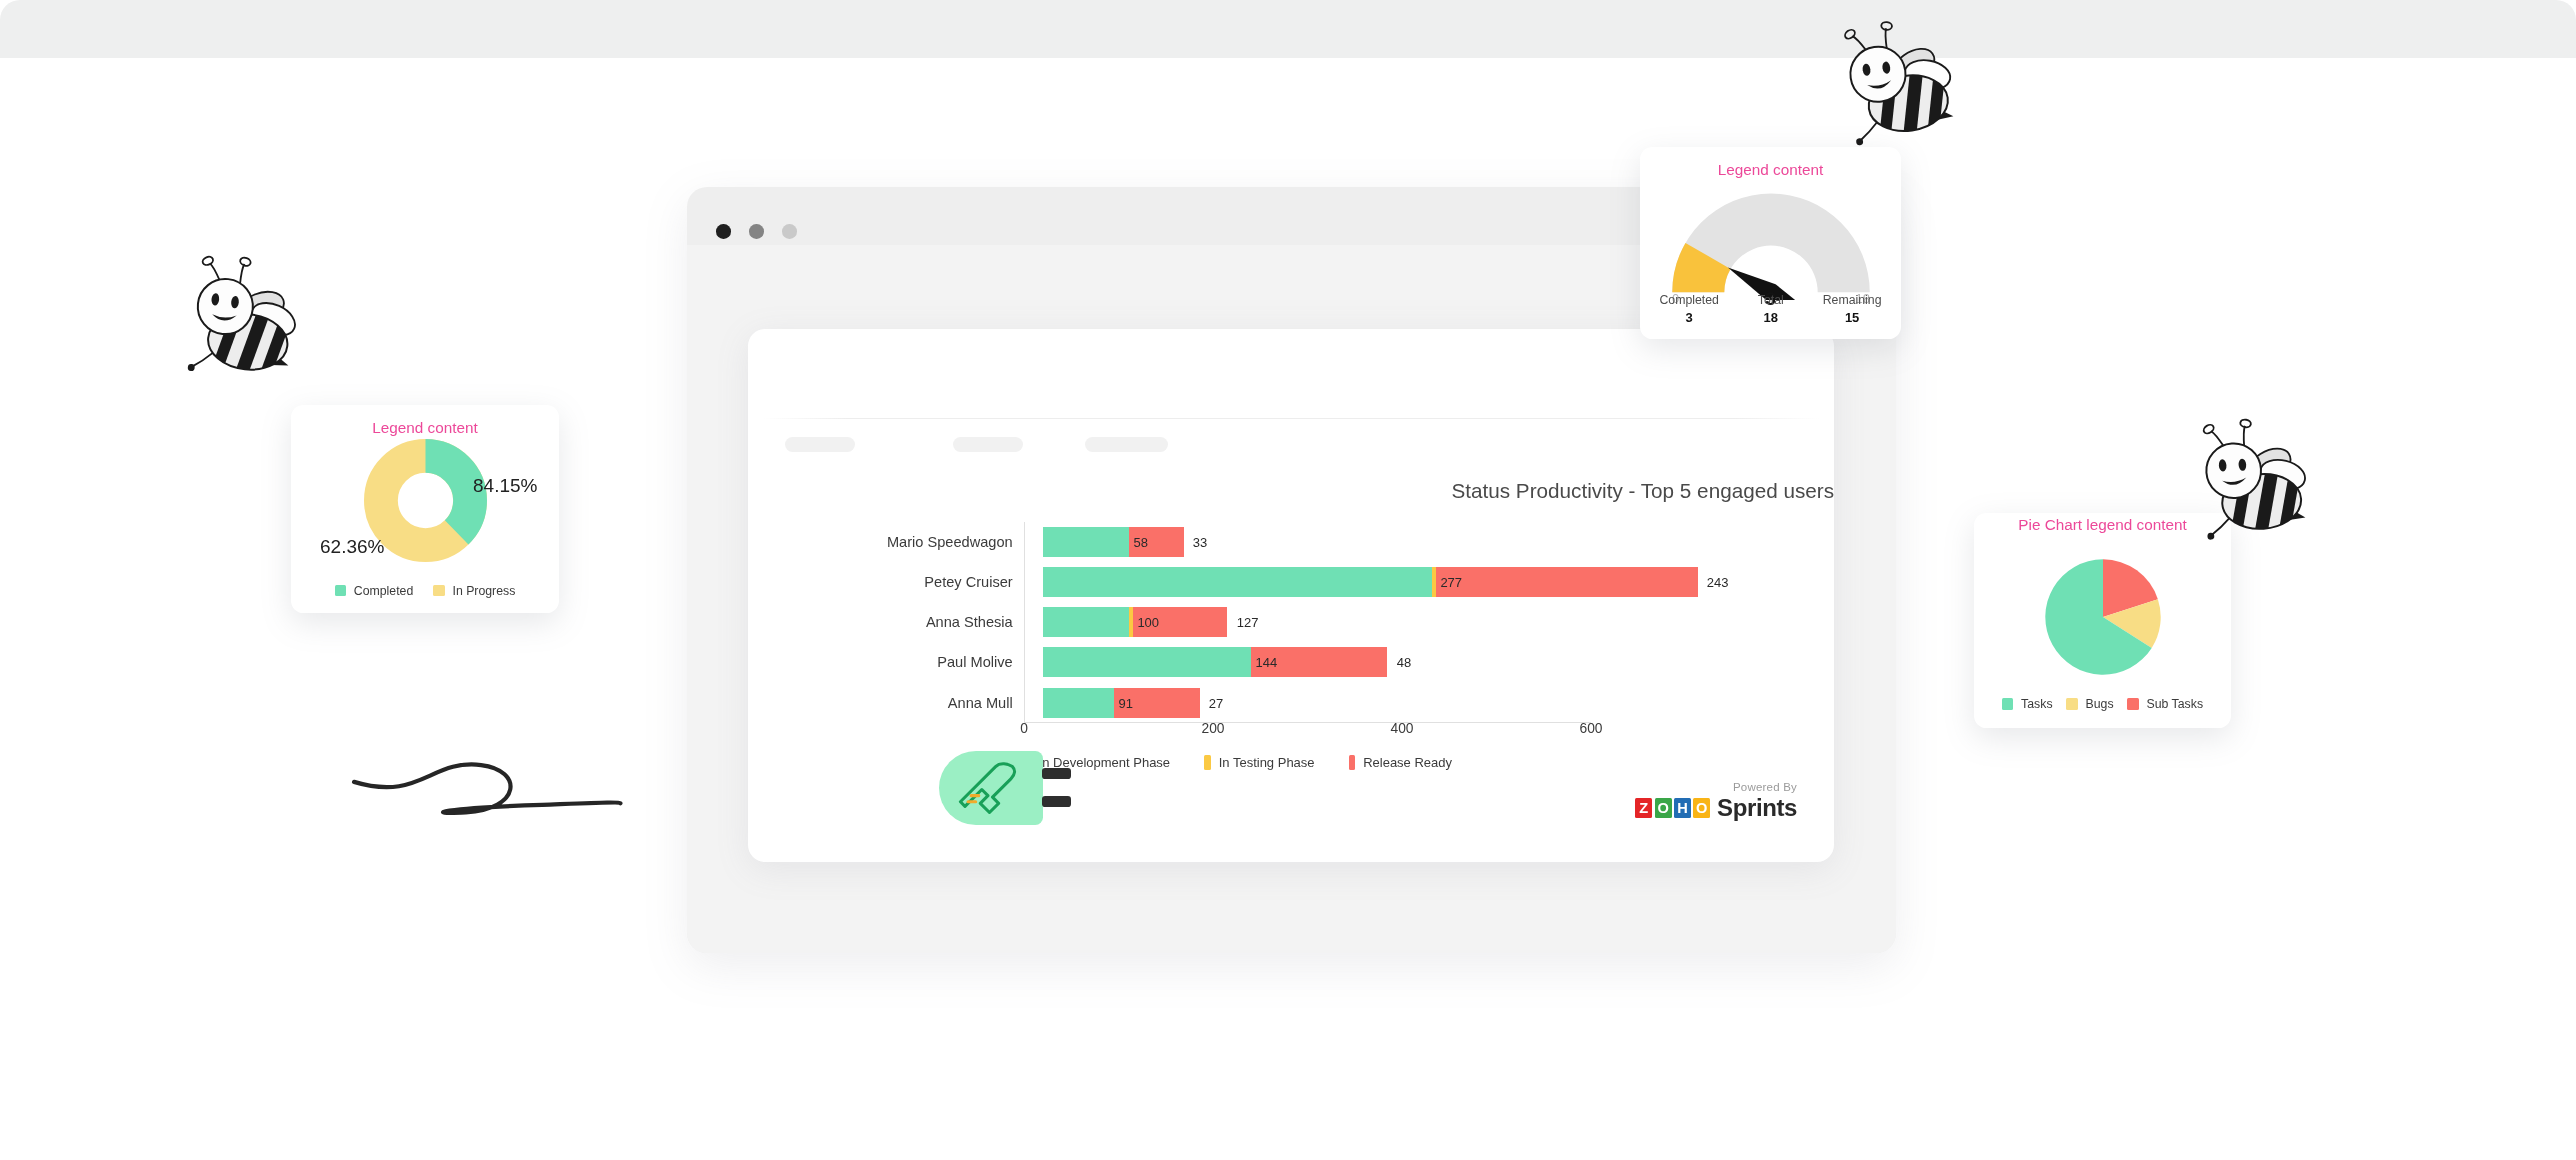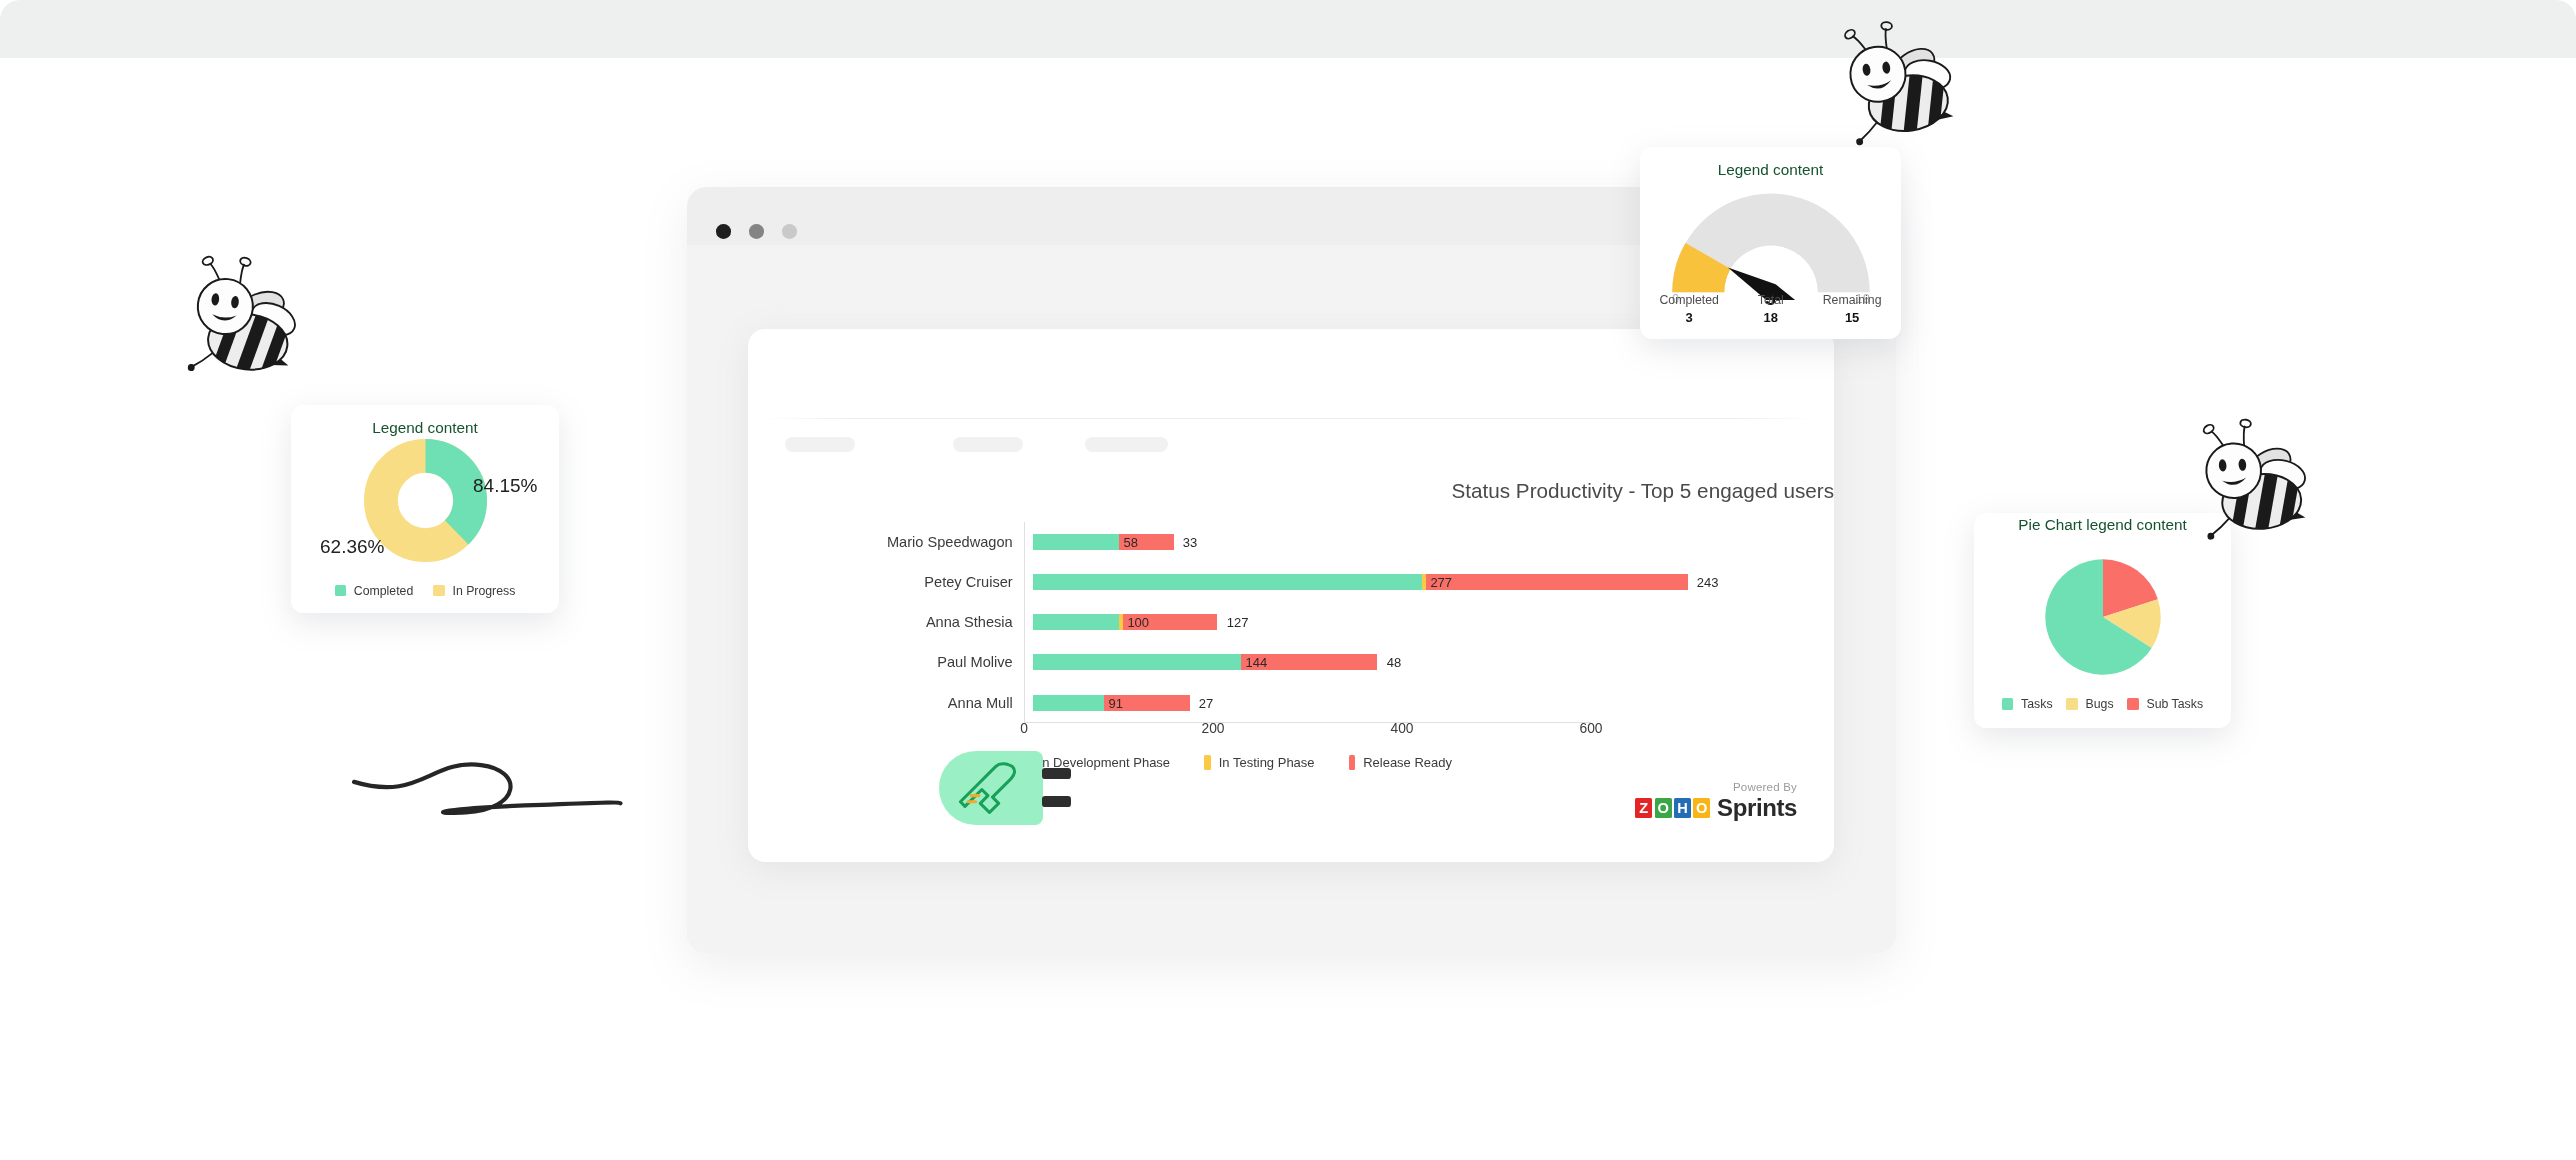--- a/index.html
+++ b/index.html
@@ -96,21 +96,21 @@
     width: 567px; height: 201px;
     border-left: 1.5px solid #e0e0e0;
     border-bottom: 1.5px solid #e0e0e0;
   }
   .bar-row { position: absolute; left: 0; height: 100%; }
   .bar-label {
     position: absolute; right: 100%; margin-right: 12.3px;
     white-space: nowrap; font-size: 14.6px; color: #3b3b3b;
     top: 50%; transform: translateY(-50%);
   }
-  .bar-track { position: absolute; left: 8px; height: 16px; top: 50%; transform: translateY(-50%); display: flex; }
+  .bar-track { position: absolute; left: 18px; height: 30px; top: 50%; transform: translateY(-50%); display: flex; }
   .seg { height: 100%; position: relative; }
   .seg-dev  { background: #6fe0b4; }
   .seg-test { background: #fbc943; }
   .seg-rel  { background: #fa7068; }
   .seg-val {
     position: absolute; left: 4.6px; top: 50%; transform: translateY(-50%);
     font-size: 13px; color: #2a2a2a; white-space: nowrap;
   }
   .bar-total {
     position: absolute; top: 50%; transform: translateY(-50%);
@@ -148,21 +148,21 @@
 
   
   .float-card {
     position: absolute;
     background: #ffffff;
     border-radius: 12.3px;
     box-shadow: 0 9.2px 31px rgba(120,125,140,.18);
   }
   .card-title {
     position: absolute; left: 0; top: 0; width: 100%;
-    text-align: center; font-size: 15.3px; color: #14532d;
+    text-align: center; font-size: 15.3px; color: #ec4899;
   }
 
   
   #donut-card { left: 291px; top: 405px; width: 268px; height: 208px; padding-top: 15.3px; }
   #donut-title { top: 13.8px; }
   #donut-wrap { position: absolute; left: 73px; top: 34px; width: 123px; height: 123px; }
   #donut-pct-a { position: absolute; left: 182px; top: 70px; font-size: 19px; color: #222; }
   #donut-pct-b { position: absolute; left: 29px;  top: 131px; font-size: 19px; color: #222; }
   #donut-legend { position: absolute; left: 0; bottom: 15.3px; width: 100%;
     display: flex; justify-content: center; align-items: center; gap: 20px; }

